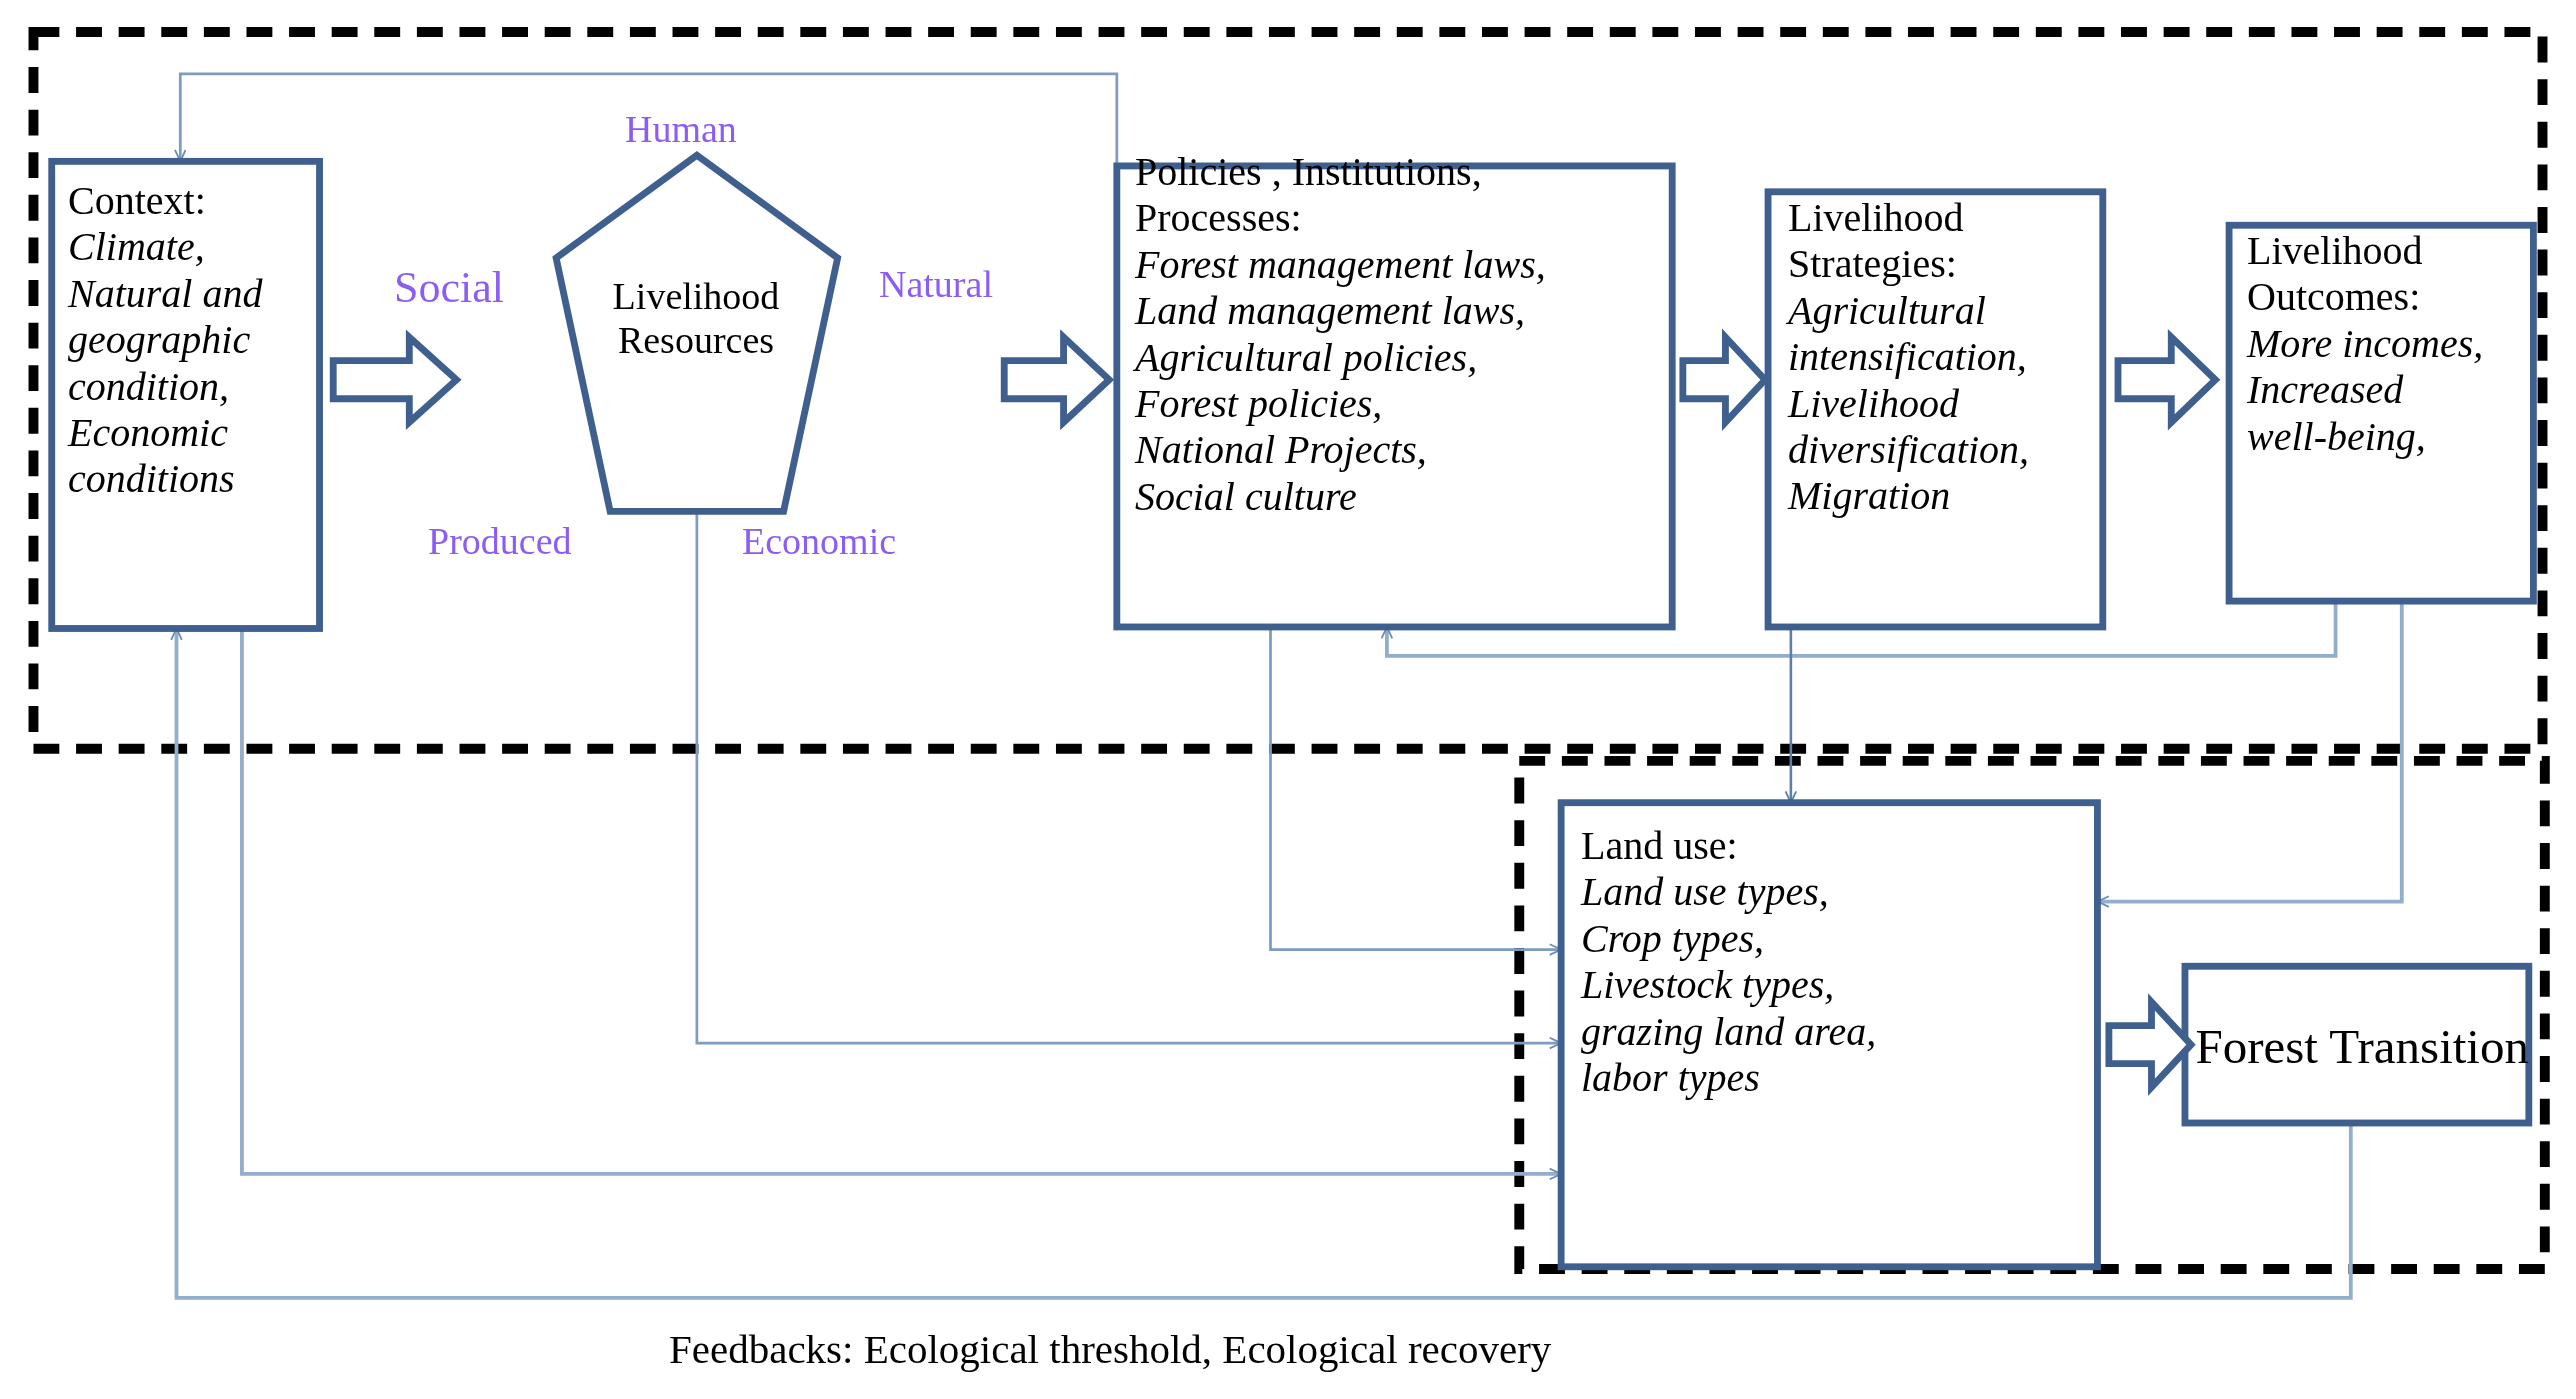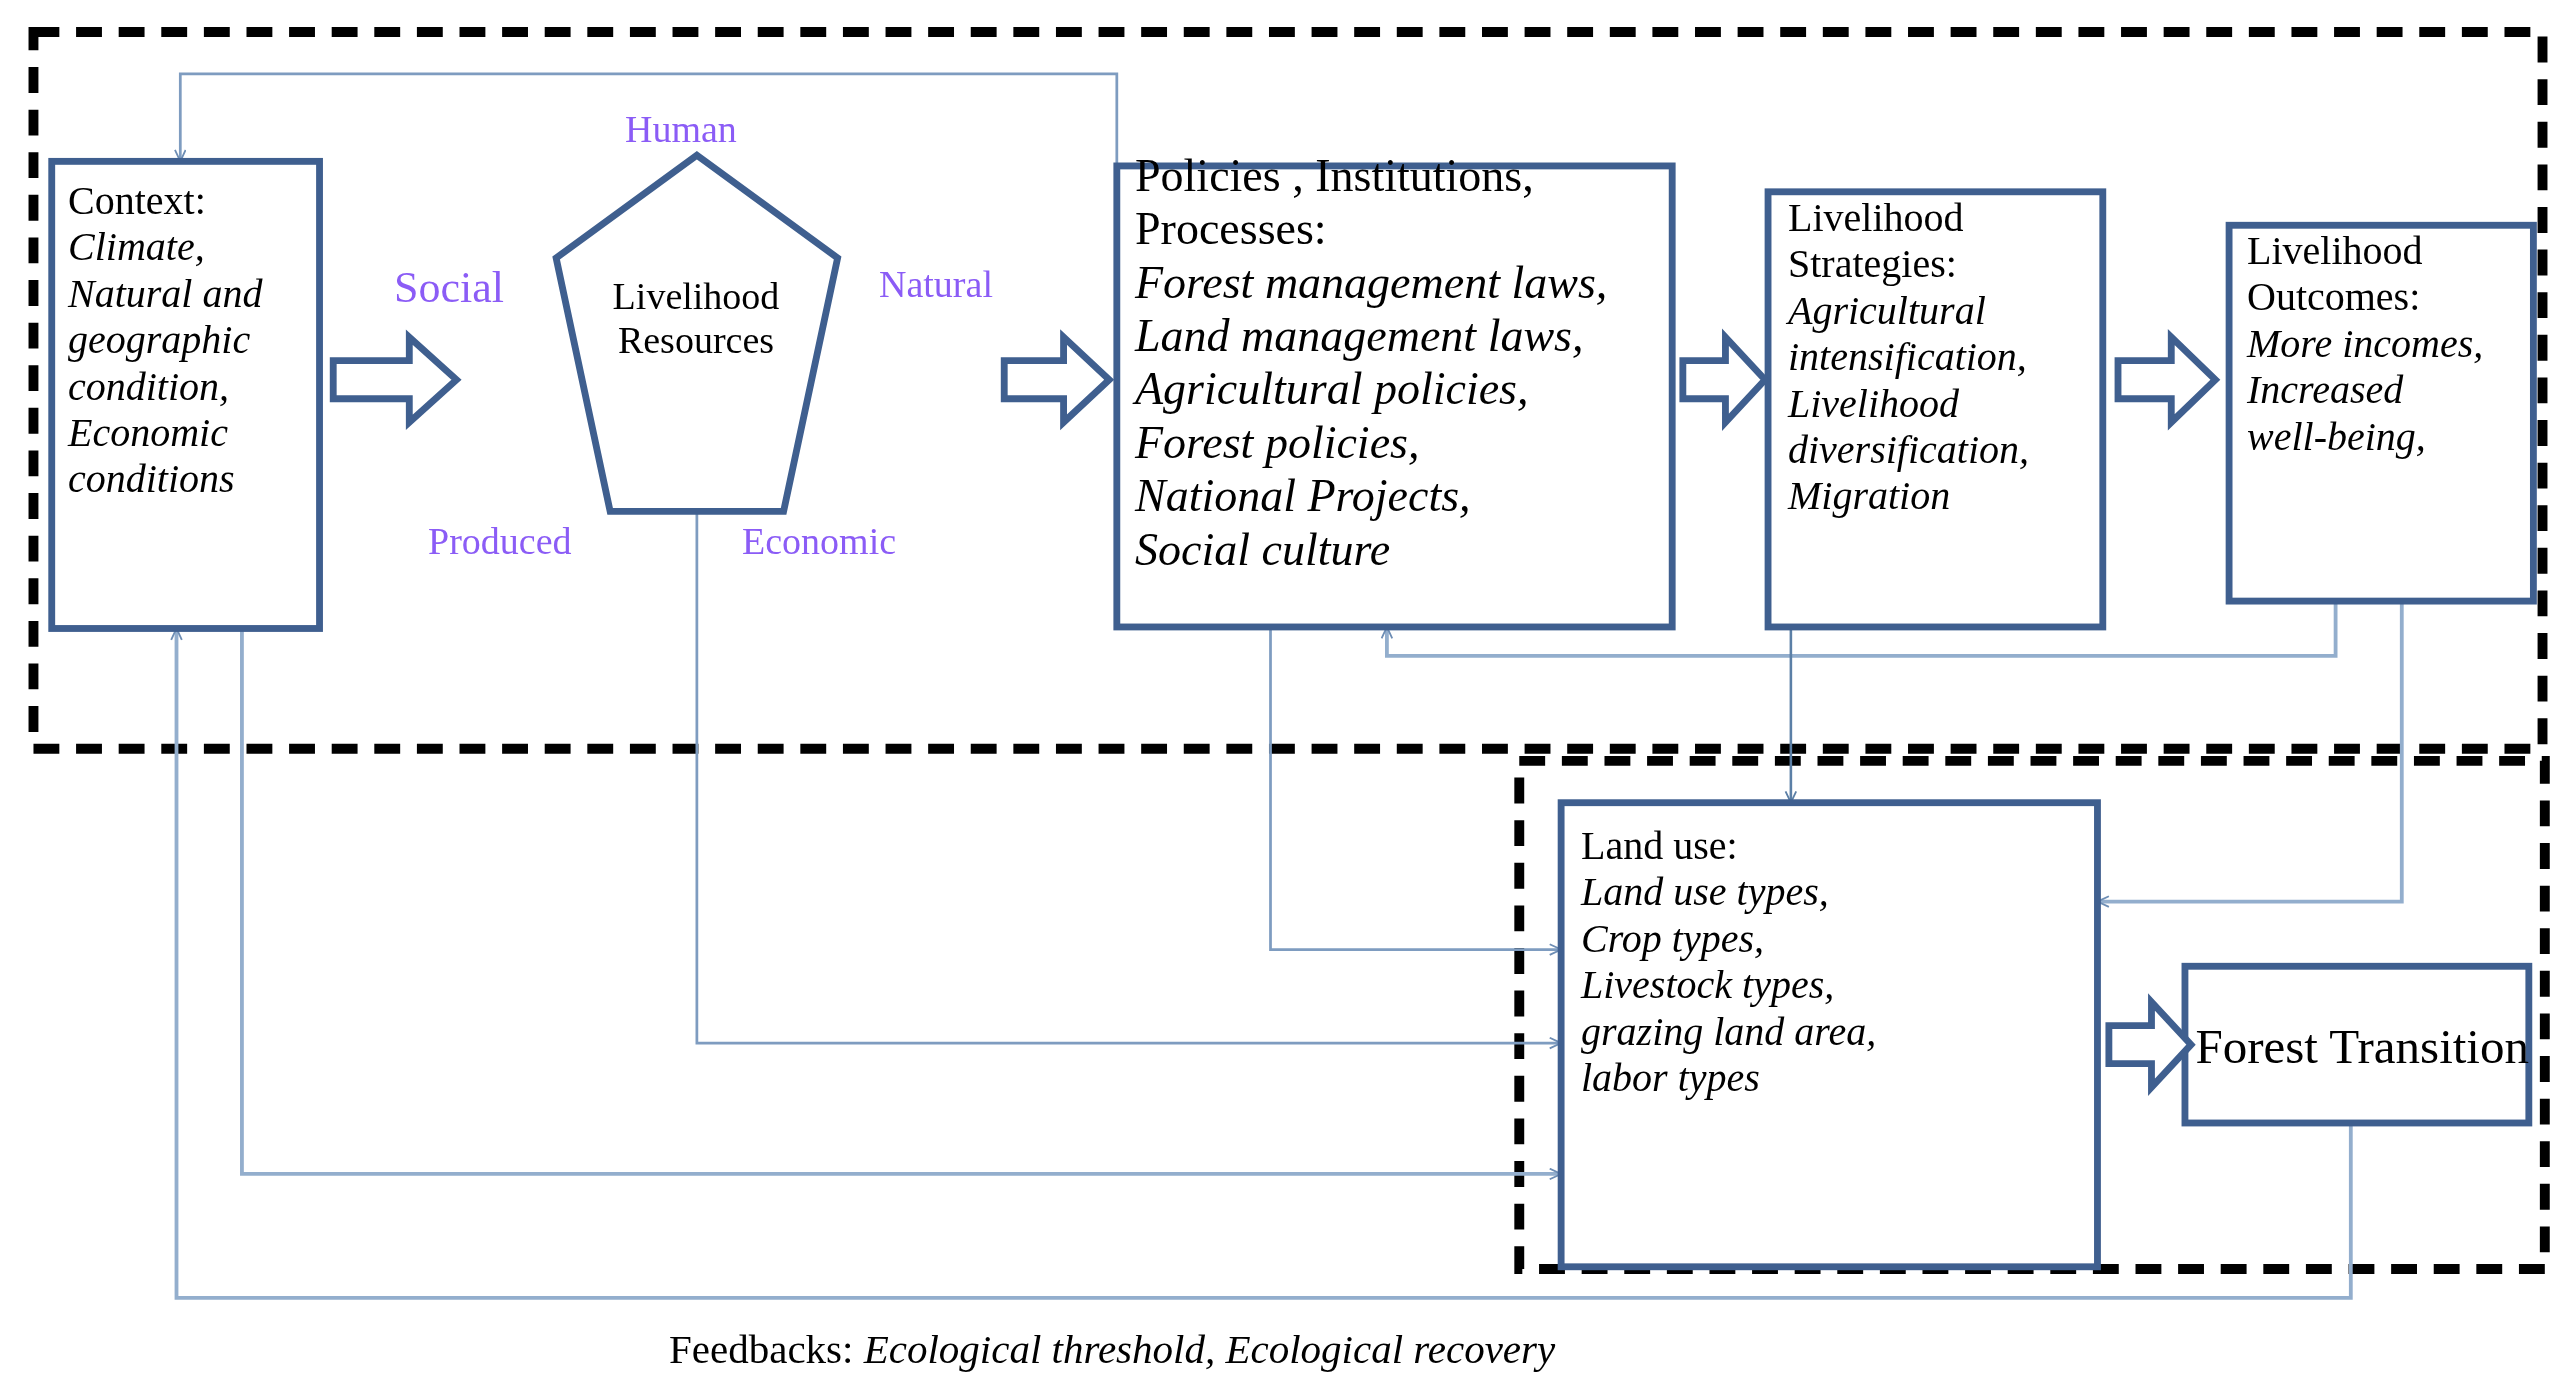--- a/index.html
+++ b/index.html
@@ -8,21 +8,21 @@
   #stage{position:relative;width:2576px;height:1400px;background:#fff;}
   svg.layer{position:absolute;left:0;top:0;width:2576px;height:1400px;}
 
   .boxtxt{position:absolute;box-sizing:border-box;color:#000;line-height:1.16;}
   .hdr{font-style:normal;white-space:pre;}
   .ital{font-style:italic;white-space:pre;}
 
   .plainlbl{position:absolute;color:#8b5cf6;font-style:normal;white-space:nowrap;}
 
   .caption{position:absolute;color:#000;white-space:pre;}
-  .caption .ci{font-style:italic;}
+  .caption .ci{}
 </style>
 </head>
 <body>
 
 <div id="stage">
 
   <svg class="layer" viewBox="0 0 3386 1840">
     <defs>
       <marker id="thinArrow" markerWidth="22" markerHeight="22" refX="17" refY="8" orient="auto" markerUnits="userSpaceOnUse">
         <path d="M2,1 L17,8 L2,15" fill="none" stroke="#6d8db4" stroke-width="2.4"></path>
@@ -85,21 +85,21 @@
     <div class="hdr">Livelihood</div>
     <div class="hdr">Resources</div>
   </div>
 
   <div class="plainlbl" style="left:625px;top:107px;font-size:38px;">Human</div>
   <div class="plainlbl" style="left:879px;top:262px;font-size:38px;">Natural</div>
   <div class="plainlbl" style="left:742px;top:519px;font-size:38px;">Economic</div>
   <div class="plainlbl" style="left:428px;top:519px;font-size:38px;">Produced</div>
   <div class="plainlbl" style="left:394px;top:262px;font-size:44px;">Social</div>
 
-  <div class="boxtxt" style="left:1135px;top:149px;width:533px;font-size:46px;">
+  <div class="boxtxt" style="left:1135px;top:149px;width:533px;font-size:40px;">
     <div class="hdr">Policies , Institutions,</div>
     <div class="hdr">Processes:</div>
     <div class="ital">Forest management laws,</div>
     <div class="ital">Land management laws,</div>
     <div class="ital">Agricultural policies,</div>
     <div class="ital">Forest policies,</div>
     <div class="ital">National Projects,</div>
     <div class="ital">Social culture</div>
   </div>
 

